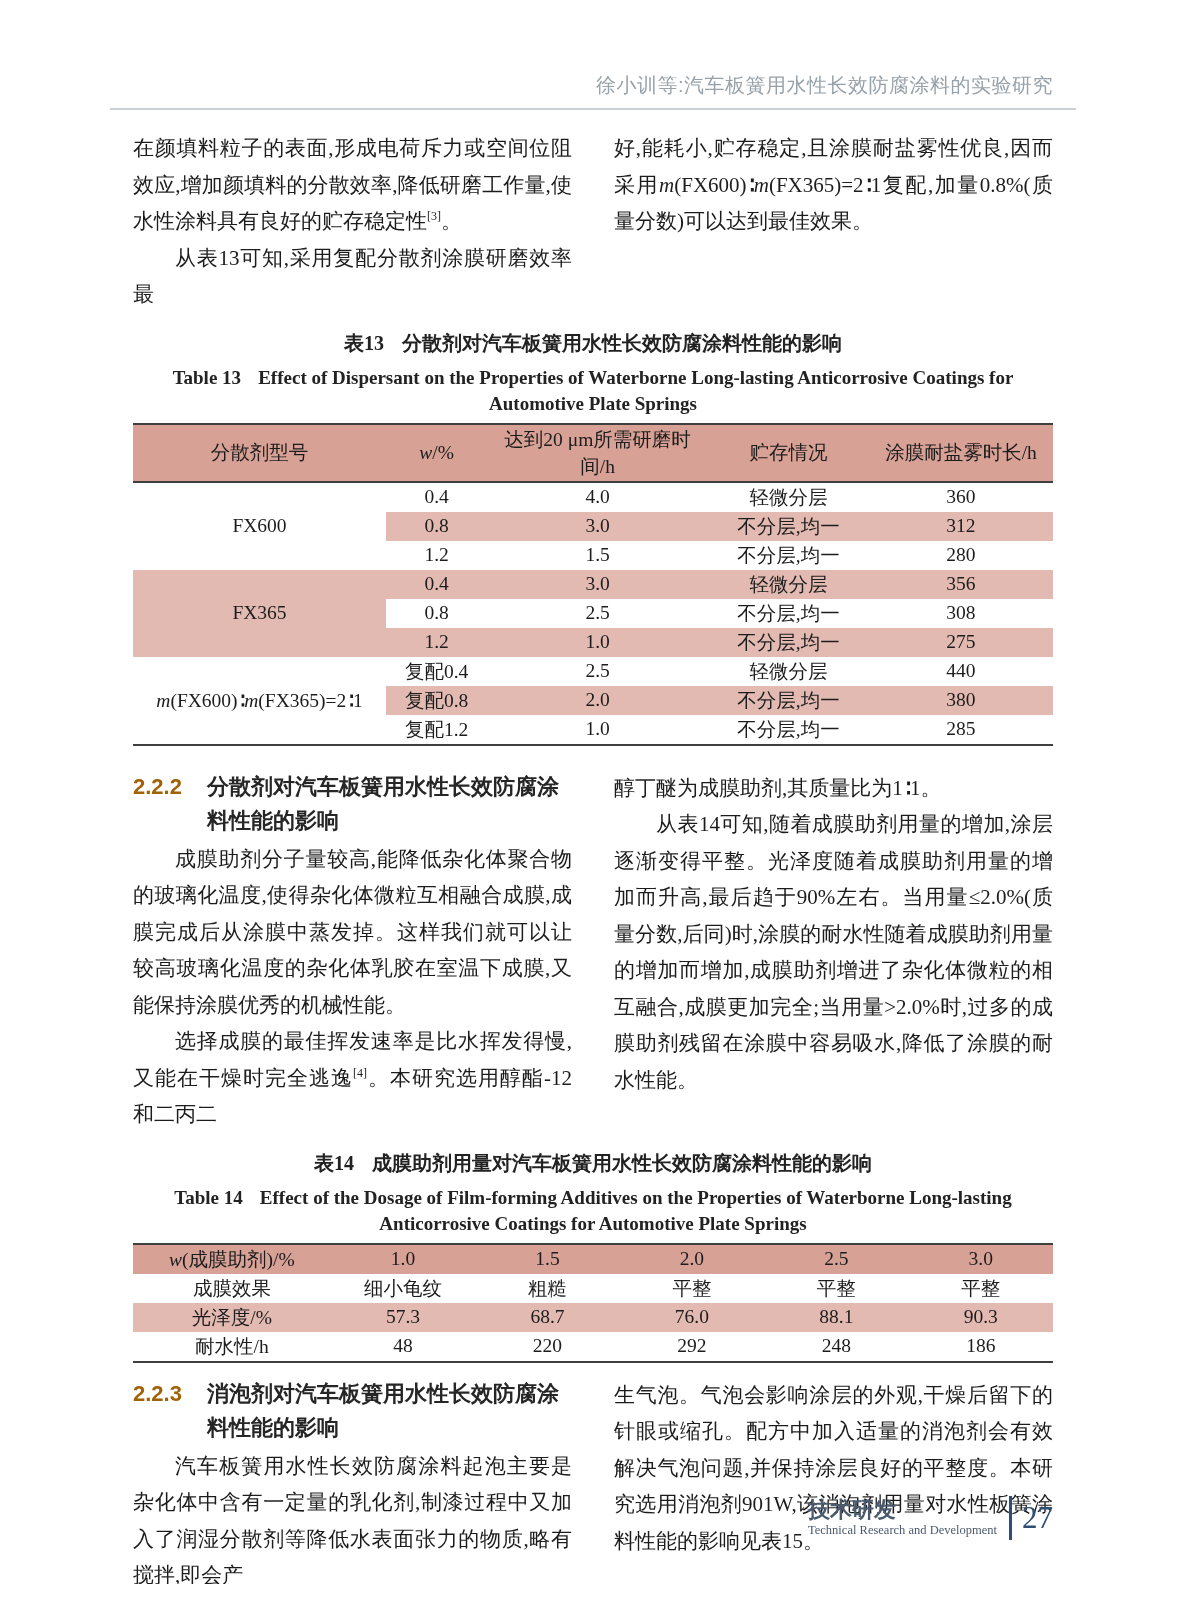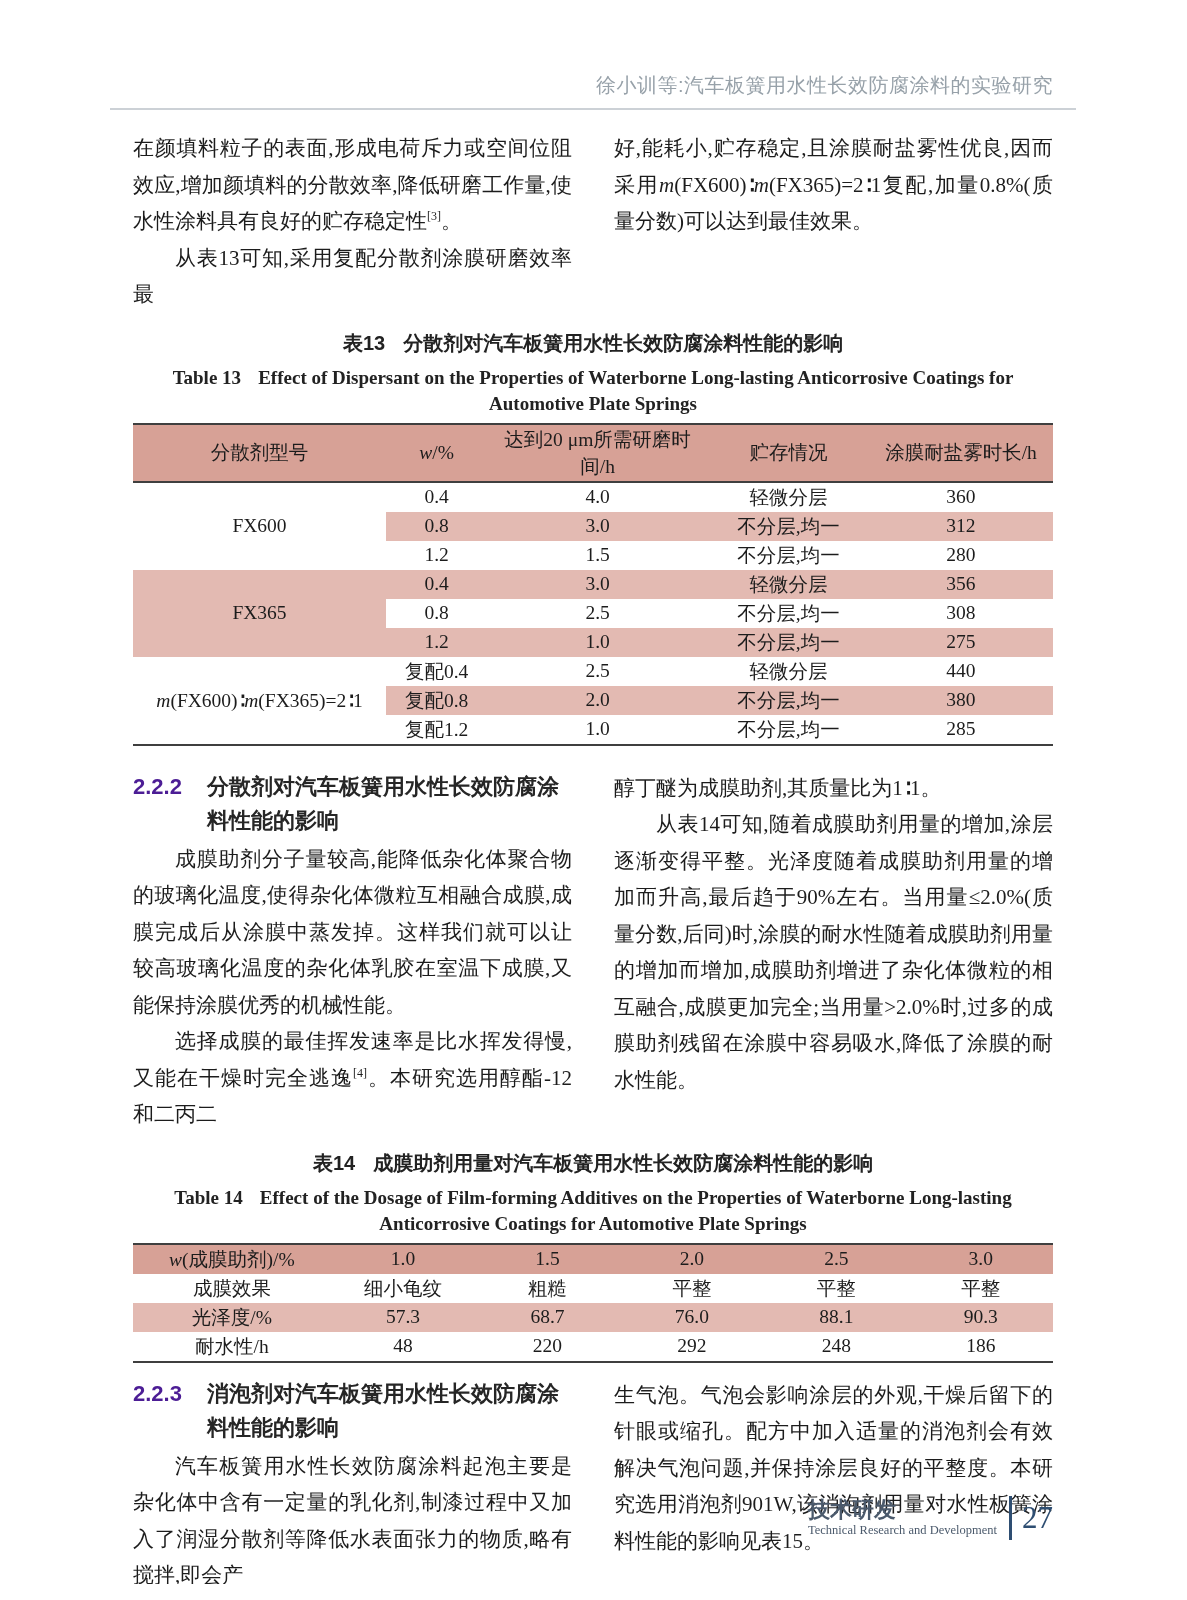--- a/index.html
+++ b/index.html
@@ -17,26 +17,26 @@
   .twocol { display:flex; gap:42px; }
   .col { width:445px; }
   p.body { font-size:21px; line-height:36.5px; text-align:justify; }
   p.ind { text-indent:2em; }
   sup.ref { font-size:12px; vertical-align:super; line-height:0; }
   .it { font-style:italic; }
 
   
   .sec { display:flex; font-family:"Liberation Sans","DejaVu Sans",sans-serif; font-weight:bold;
          font-size:22px; line-height:34px; margin-bottom:3px; }
-  .sec .num { color:#4c1d95; min-width:74px; flex:none; }
+  .sec .num { color:#a16207; min-width:74px; flex:none; }
   .sec .title { color:#262626; }
 
   
   .cap { text-align:center; }
-  .cap-cn { font-family:Liberation Sans, sans-serif; font-weight:bold; font-size:20px;
+  .cap-cn { font-family:Liberation Serif, serif; font-weight:bold; font-size:20px;
             color:#222; line-height:28px; }
   .cap-en { font-family:"Liberation Serif","DejaVu Serif",serif; font-weight:bold; font-size:19px;
             color:#222; line-height:26px; margin-top:8px; }
   .cap-cn .ctext, .cap-en .ctext { margin-left:0.9em; }
 
   
   table.tbl { width:100%; border-collapse:collapse; table-layout:fixed;
               font-size:19.5px; color:#1c1c1c; margin-top:6px;
               border-top:2px solid #3f3f3f; border-bottom:2px solid #3f3f3f; }
   table.tbl td { height:28px; text-align:center; padding:1px 4px; vertical-align:middle; }

